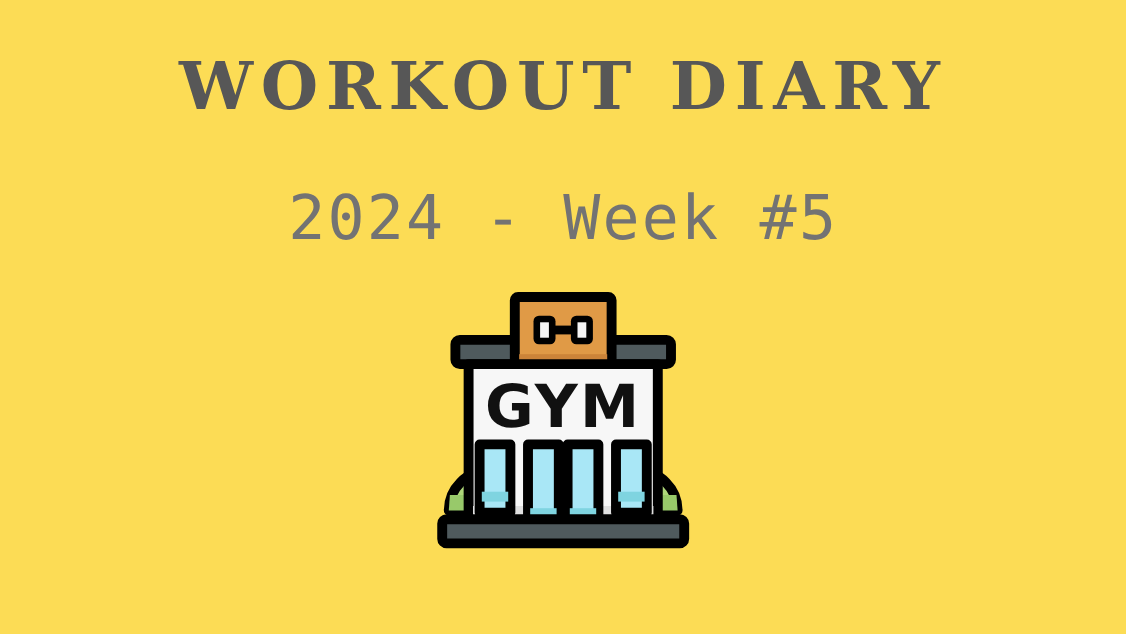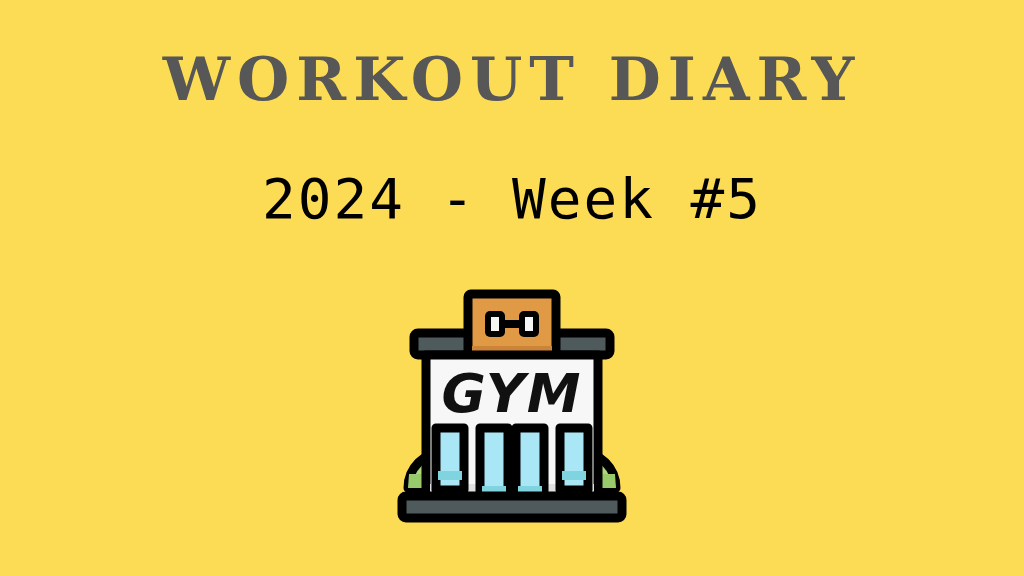--- a/index.html
+++ b/index.html
@@ -52,39 +52,38 @@
     font-weight: 400;
     letter-spacing: 2px;
     color: #5c5c5c;
     line-height: 1.2;
     white-space: pre;
   }
 
   .icon-wrap {
     position: absolute;
     left: 392px;
-    top: 288px;
+    top: 264px;
     width: 240px;
     height: 240px;
-    font-style: italic;
   }
   .icon-wrap svg {
     display: block;
     width: 240px;
     height: 240px;
   }
 </style>
 </head>
 <body style="background: rgb(252, 220, 85);">
 
 <div class="slide" style="background: rgb(252, 220, 85);">
 
   <h1 class="title" style="color: rgb(87, 87, 87);">WORKOUT DIARY</h1>
 
-  <h2 class="subtitle" style="color: #000000;">2024 - Week #5</h2>
+  <h2 class="subtitle" style="color: #737373;">2024 - Week #5</h2>
 
   <div class="icon-wrap">
     <svg viewBox="0 0 240 240" xmlns="http://www.w3.org/2000/svg" shape-rendering="geometricPrecision">
 
       <g>
         <path d="M16 200 A36 36 0 0 1 52 164 L52 200 Z" fill="#aed77a" stroke="#000" stroke-width="9" stroke-linejoin="round"></path>
         <path d="M17 186 L52 186 L52 200 L16 200 Z" fill="#98c96a"></path>
       </g>
       <g>
         <path d="M224 200 A36 36 0 0 0 188 164 L188 200 Z" fill="#aed77a" stroke="#000" stroke-width="9" stroke-linejoin="round"></path>

